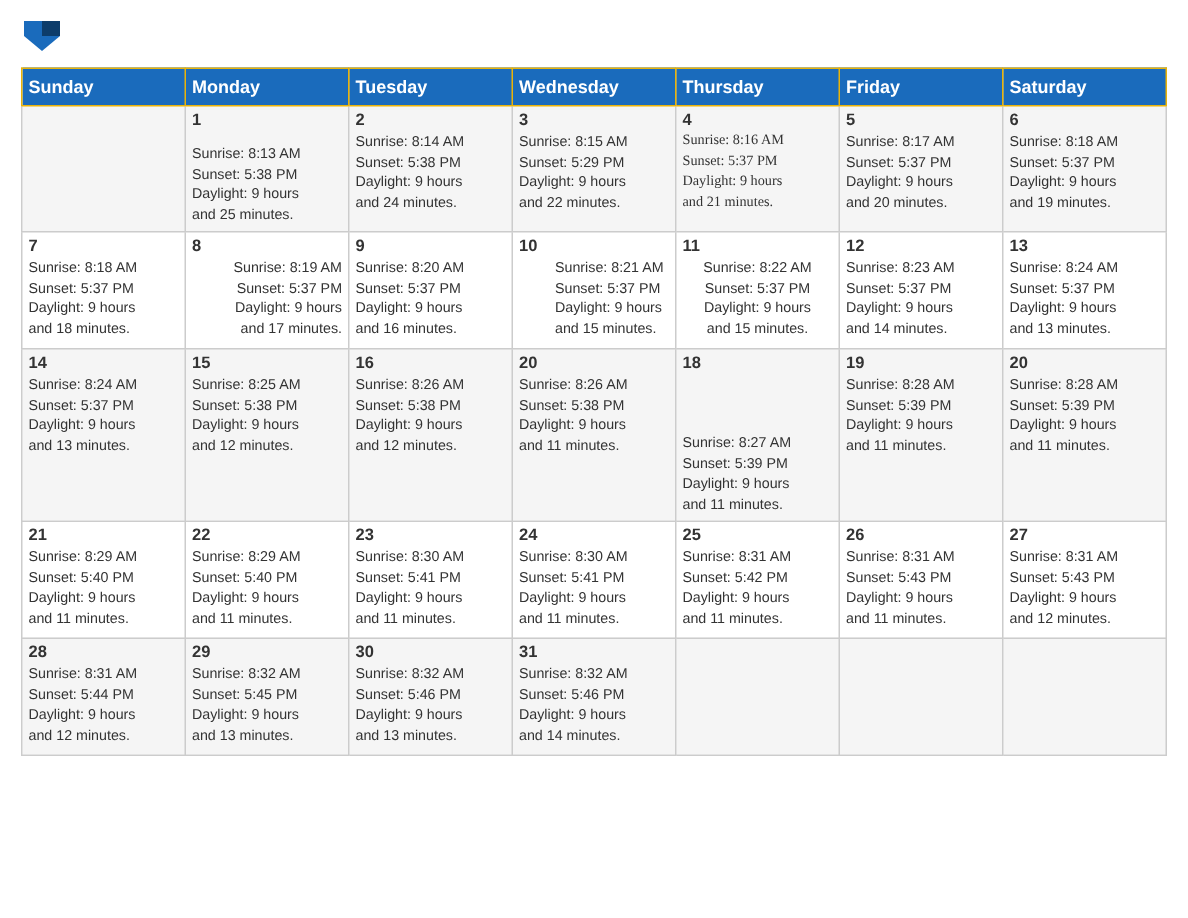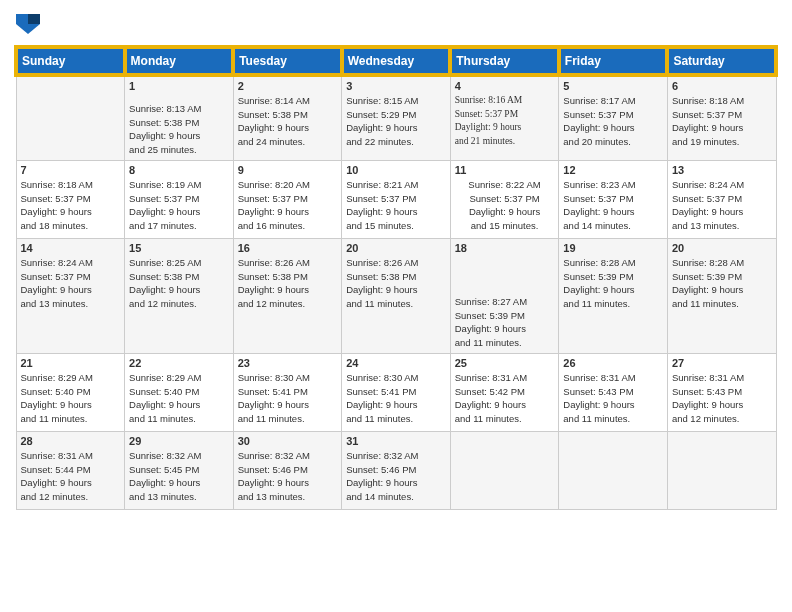--- a/index.html
+++ b/index.html
@@ -58,21 +58,21 @@
       border-collapse: collapse;
       table-layout: fixed;
     }
     thead tr th {
       background-color: #1a6bbc;
       color: #fff;
       font-size: 12px;
       font-weight: bold;
       padding: 5px 4px;
       text-align: left;
-      border: 4px solid #eab308;
+      border: 1px solid #eab308;
     }
     tbody tr td {
       vertical-align: top;
       border: 1px solid #ccc;
       padding: 3px 4px;
       font-size: 9.5px;
       color: #333;
       height: 78px;
     }
     tbody tr:nth-child(odd) td {
@@ -175,35 +175,35 @@
         <tr>
           <td>
             <span class="day-num">7</span>
             <div class="cell-text" style="white-space: pre-line;">Sunrise: 8:18 AM
 Sunset: 5:37 PM
 Daylight: 9 hours
 and 18 minutes.</div>
           </td>
           <td>
             <span class="day-num">8</span>
-            <div class="cell-text" style="white-space: pre-line;">Sunrise: 8:19 AM
+            <div class="cell-text" style="white-space: pre-line; text-align: right;">Sunrise: 8:19 AM
 Sunset: 5:37 PM
 Daylight: 9 hours
 and 17 minutes.</div>
           </td>
           <td>
             <span class="day-num">9</span>
             <div class="cell-text" style="white-space: pre-line;">Sunrise: 8:20 AM
 Sunset: 5:37 PM
 Daylight: 9 hours
 and 16 minutes.</div>
           </td>
           <td>
             <span class="day-num">10</span>
-            <div class="cell-text" style="white-space: pre-line;">Sunrise: 8:21 AM
+            <div class="cell-text" style="white-space: pre-line; margin-left: 24px;">Sunrise: 8:21 AM
 Sunset: 5:37 PM
 Daylight: 9 hours
 and 15 minutes.</div>
           </td>
           <td>
             <span class="day-num">11</span>
             <div class="cell-text" style="white-space: pre-line; text-align: center;">Sunrise: 8:22 AM
 Sunset: 5:37 PM
 Daylight: 9 hours
 and 15 minutes.</div>

